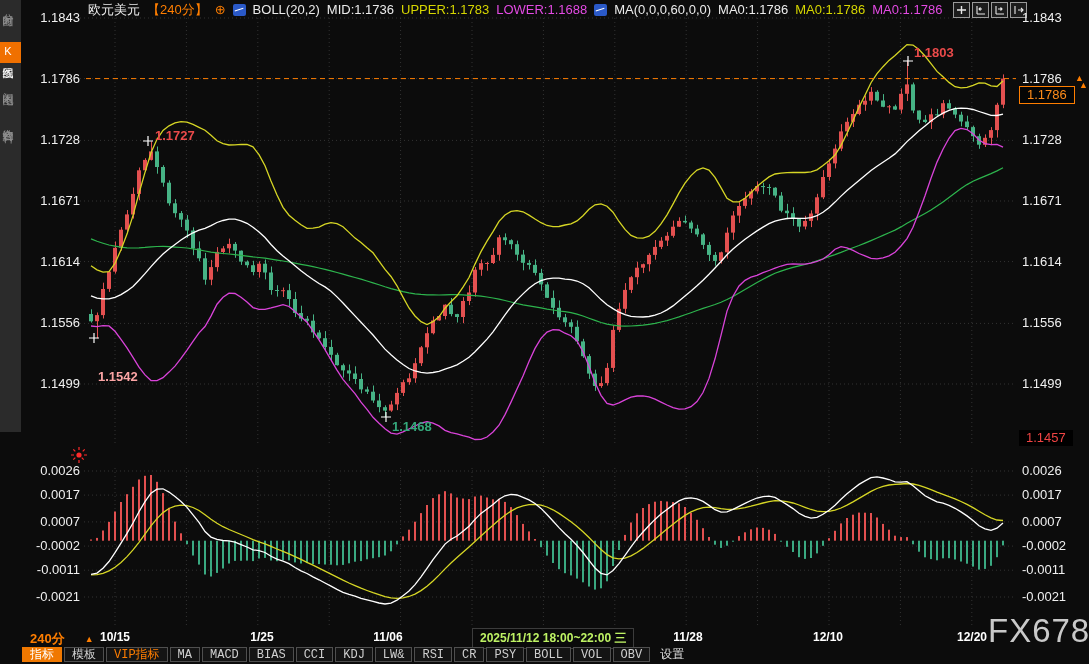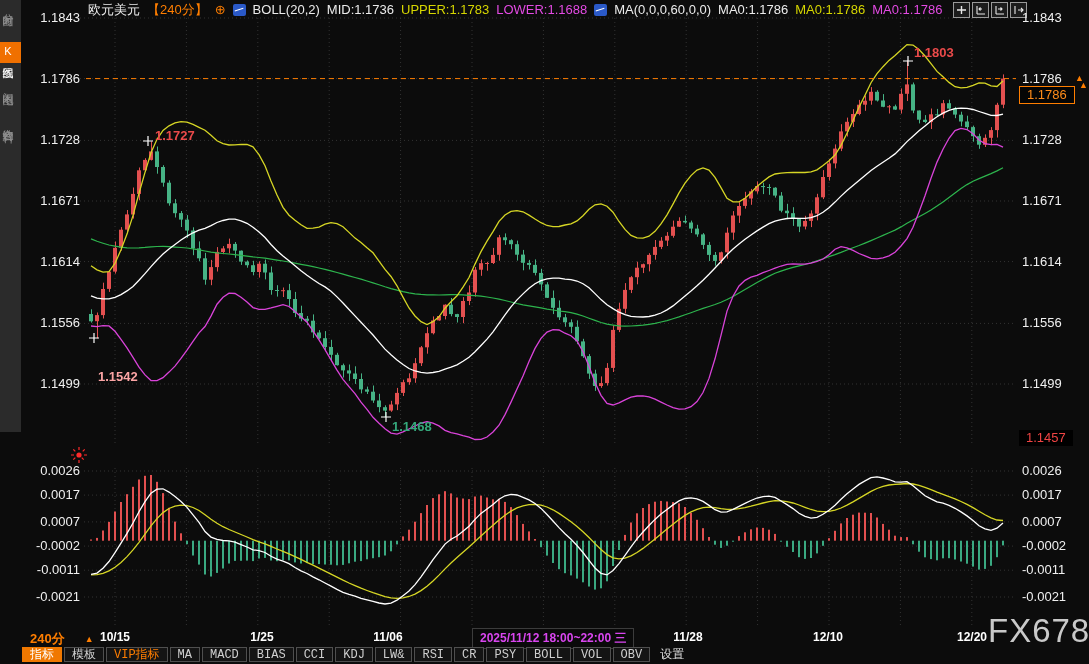--- a/index.html
+++ b/index.html
@@ -29,21 +29,21 @@
              color:#ff8c1a;font-size:13px;line-height:16px;height:16px;padding:0 7px;}
   .low-box{position:absolute;left:1019px;top:430px;background:#000;color:#ef4444;font-size:13px;
            line-height:16px;height:16px;padding:0 7px;}
   .up-arrow{position:absolute;color:#ff7e00;font-size:9px;}
   
   .macd-hdr{position:absolute;top:453px;left:90px;display:flex;gap:9px;font-size:13px;color:#ececec;white-space:nowrap;}
   
   .period-label{position:absolute;top:630px;left:30px;color:#ff7e00;font-size:13px;font-weight:bold;display:flex;gap:20px;align-items:center;}
   .date-label{position:absolute;top:630px;transform:translateX(-50%);font-size:12px;font-weight:bold;color:#ffffff;}
   .highlight-box{position:absolute;top:628px;left:472px;border:1px solid #3c3c3c;background:#0a0a0a;
-                 color:#d946ef;font-size:12px;font-weight:bold;padding:1px 7px;}
+                 color:#bef264;font-size:12px;font-weight:bold;padding:1px 7px;}
   
   .tabs{position:absolute;left:22px;top:647px;height:15px;display:flex;gap:2px;align-items:stretch;
         font-family:"Liberation Mono","DejaVu Sans Mono",monospace;font-size:12px;}
   .tab{border:1px solid #4f4f4f;background:#141414;color:#cfcfcf;padding:0 7px;line-height:15px;cursor:pointer;white-space:nowrap;}
   .tab.primary{background:#f07800;border-color:#f07800;color:#ffffff;}
   .tab.vip{color:#ff7e00;}
   .tab.plain{border-color:transparent;background:transparent;color:#e0e0e0;}
   .watermark{position:absolute;left:988px;top:612px;font-size:33px;color:#d4d4d4;opacity:.95;letter-spacing:1px;text-align:center;}
 </style>
 </head>

